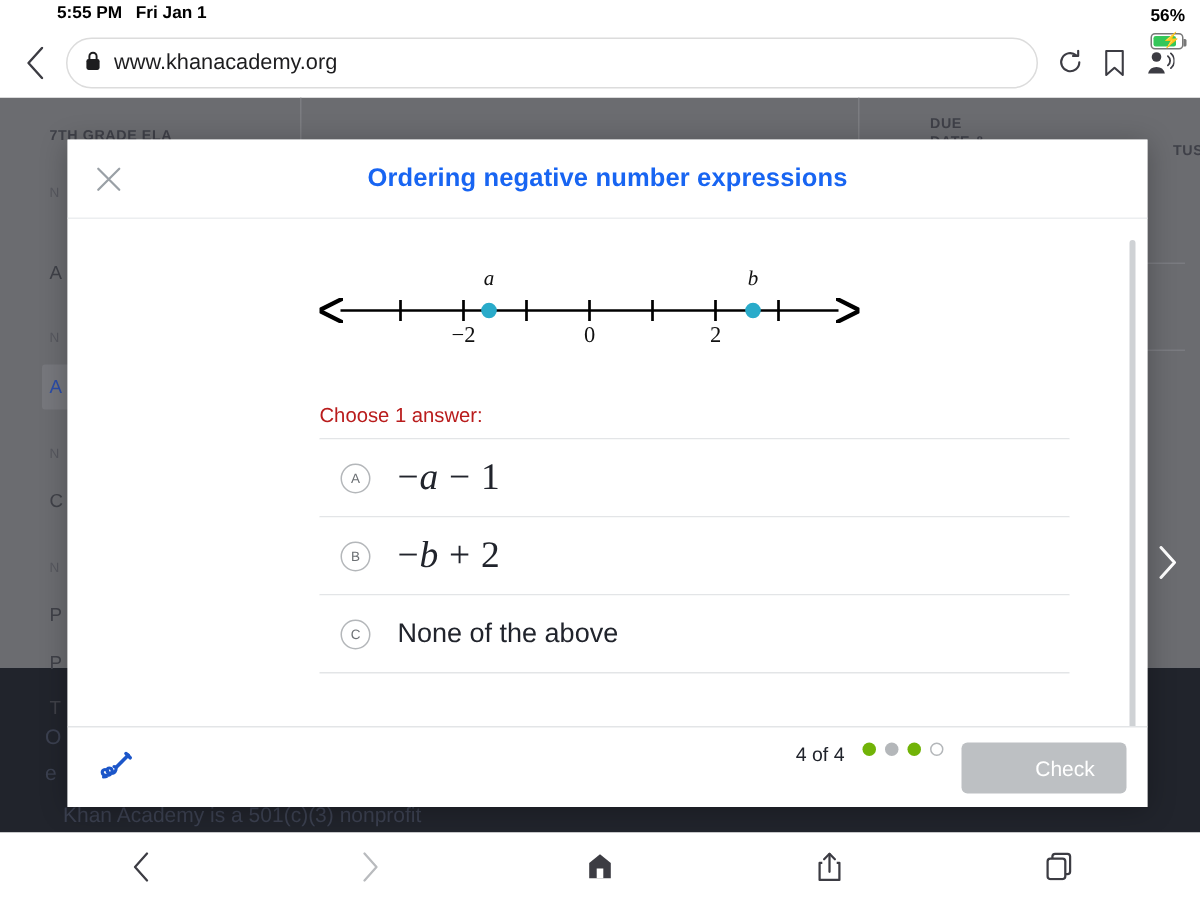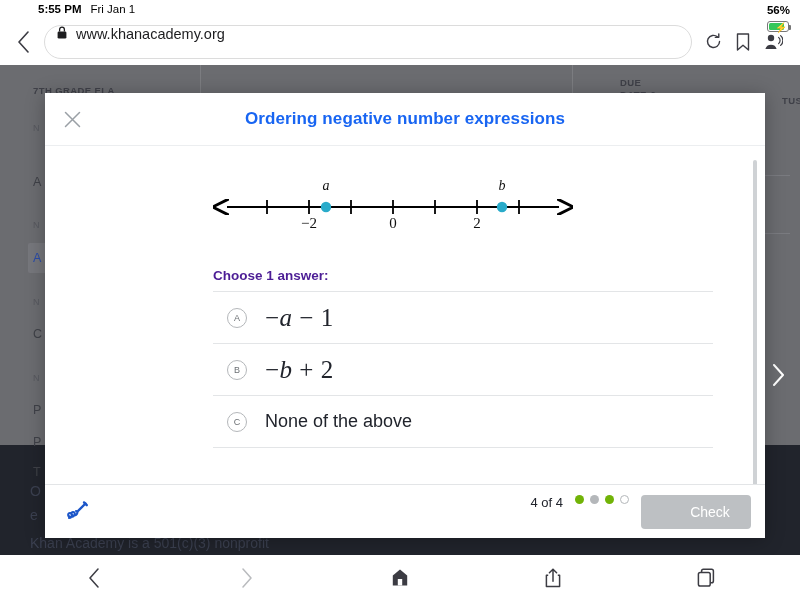--- a/index.html
+++ b/index.html
@@ -12,21 +12,21 @@
 
   
   .statusbar {
     height: 18px; width: 100%;
     display: flex; align-items: center;
     padding: 0 10px 0 8px;
     font-size: 11.5px; color: #000; font-weight: 600;
     background: #ffffff;
   }
   .sb-time { margin-right: 9px; margin-left: 30px; }
-  .sb-date { font-weight: 400; }
+  .sb-date { font-weight: 700; }
   .sb-right { margin-left: auto; display: flex; align-items: flex-start; gap: 5px; flex-direction: column; }
   .sb-pct { font-size: 11.5px; font-weight: 600; }
   .batt {
     position: relative; width: 22px; height: 11px;
     border: 1.3px solid #777; border-radius: 3px;
     display:flex; align-items:center;
   }
   .batt::after {
     content:""; position:absolute; right:-3.5px; top:3px;
     width:2px; height:5px; background:#777; border-radius:0 1px 1px 0;
@@ -44,21 +44,21 @@
   .nav-back {
     width: 34px; height: 34px; flex: 0 0 34px;
     display: flex; align-items: center; justify-content: center;
     color: #3c3c43;
   }
   .urlbar {
     flex: 1 1 auto; height: 34px; margin: 0 6px 0 4px;
     border-radius: 17px;
     border: 1px solid #dcdcdc;
     background: #ffffff;
-    display: flex; align-items: flex-start;
+    display: flex; align-items: center;
     padding: 0 12px;
     gap: 9px;
   }
   .lock-glyph { font-size: 12px; color:#1d1d1f; line-height:1; }
   .url-text { font-size: 14.5px; color: #1d1d1f; }
   .chrome-btn {
     width: 30px; height: 30px; flex:0 0 30px;
     display:flex; align-items:center; justify-content:center;
     color:#3c3c43;
   }
@@ -141,21 +141,21 @@
 
   .question {
     font-size:15.5px; color:#3b3e40; font-weight:400;
     margin-bottom:22px;
   }
   .question em { font-style: italic; }
 
   .numberline-wrap { margin: 4px 0 30px 0; }
 
   .choose-label {
-    font-size:13.5px; font-weight:700; color:#4c1d95;
+    font-size:13.5px; font-weight:400; color:#b91c1c;
     margin-bottom:8px;
   }
   .choices { border-top:1px solid #e3e5e7; }
   .choice {
     display:flex; align-items:center;
     border-bottom:1px solid #e3e5e7;
     padding:11px 6px 11px 14px;
     min-height:52px;
     background:#fff;
   }
@@ -292,21 +292,21 @@
     <div class="bg-item small" style="left:33px; top:308px;">N</div>
     <div class="bg-item" style="left:33px; top:338px;">P</div>
     <div class="bg-item" style="left:33px; top:370px;">P</div>
     <div class="bg-item" style="left:33px; top:400px;">T</div>
 
     <div class="bg-rule" style="left:600px; top:110px; width:190px;"></div>
     <div class="bg-rule" style="left:600px; top:168px; width:190px;"></div>
 
     <div class="bg-footer-head" style="left:30px; top:418px;">O</div>
     <div class="bg-footer-head" style="left:30px; top:442px;">e</div>
-    <div class="bg-footer-head" style="left:30px; top:470px;">Khan Academy is a 501(c)(3) nonprofit</div>
+    <div class="bg-footer-head" style="left:42px; top:470px;">Khan Academy is a 501(c)(3) nonprofit</div>
 
     <div class="bg-footer-link" style="left:352px; top:448px;">Impact</div>
     <div class="bg-footer-link" style="left:478px; top:448px;">Support community</div>
     <div class="bg-footer-link" style="left:590px; top:448px;">Math: Get ready courses</div>
 
     <div class="bg-next-arrow">
       <svg width="14" height="22" viewBox="0 0 14 22">
         <path d="M3 1 L12 11 L3 21" stroke="#ffffff" stroke-width="2" fill="none" stroke-linecap="round" stroke-linejoin="round"></path>
       </svg>
     </div>

